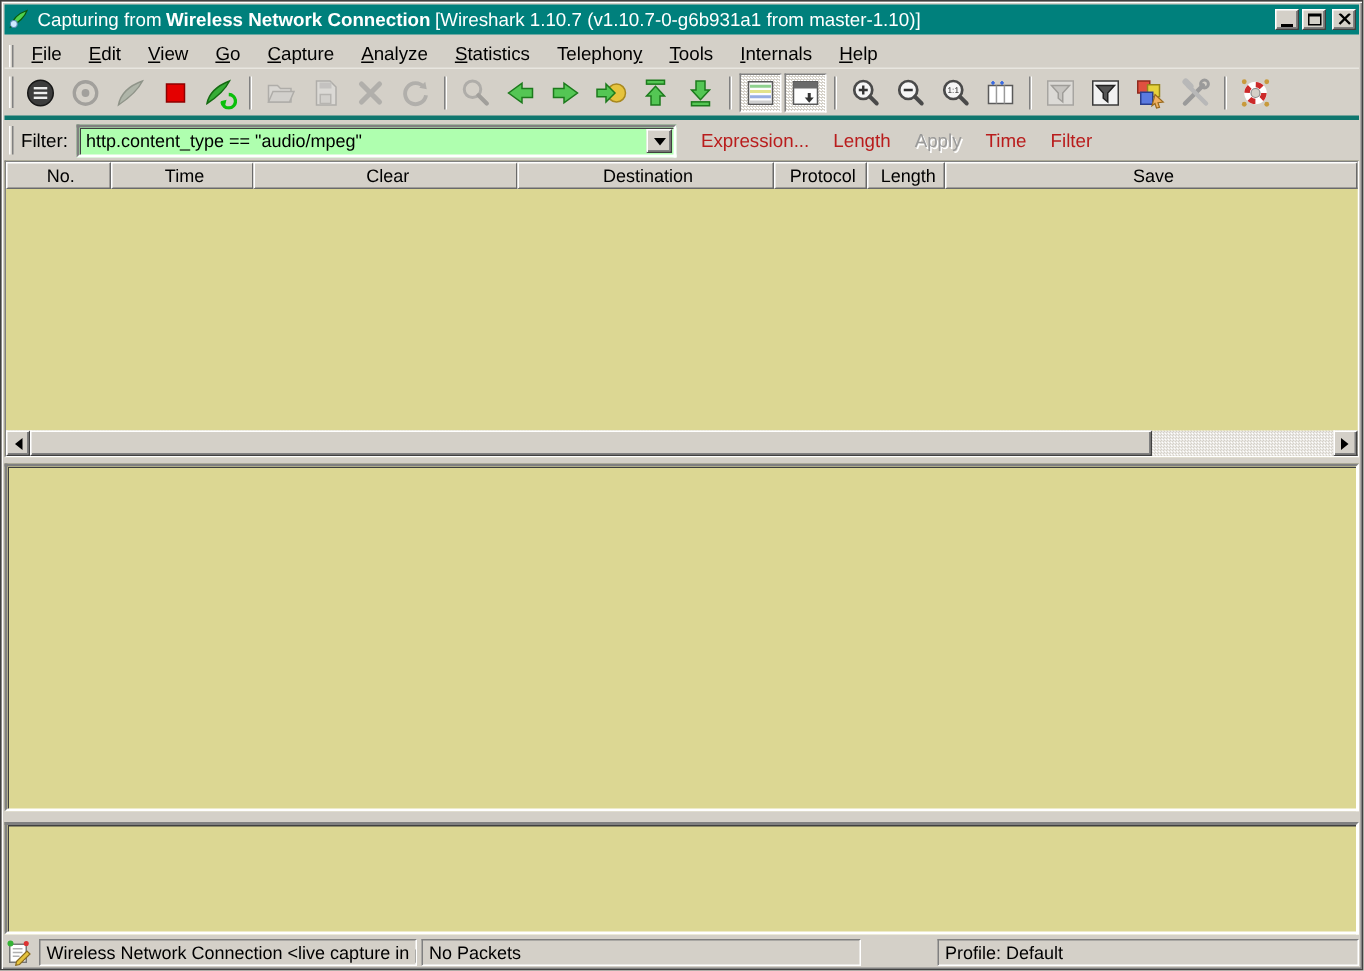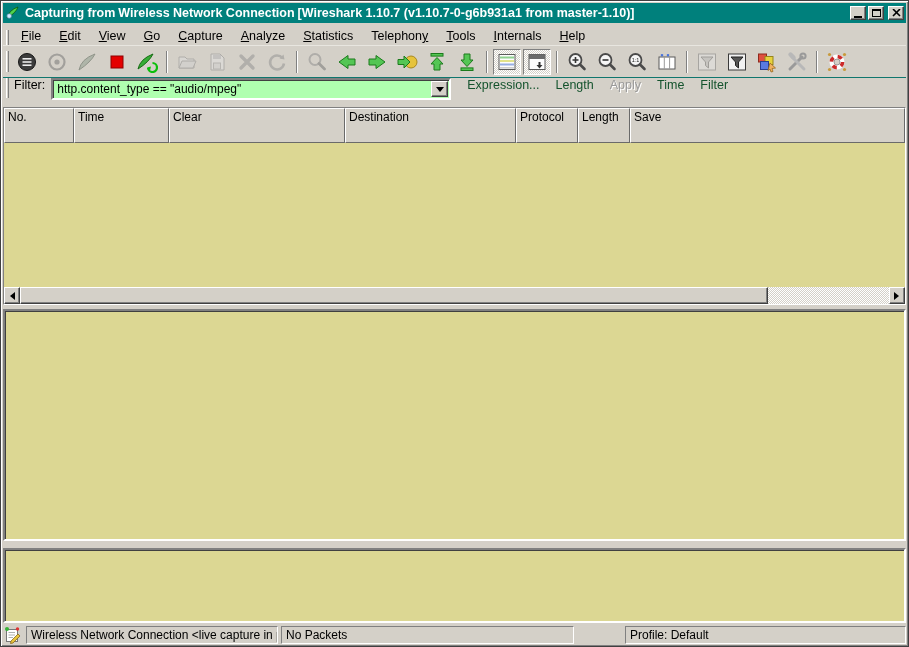--- a/index.html
+++ b/index.html
@@ -4,54 +4,54 @@
 <style>
   * { margin:0; padding:0; box-sizing:border-box; }
   html,body { width:909px; height:647px; background:#d4d0c8; font-family:"Liberation Sans", sans-serif; overflow:hidden; }
   .window{ width:909px; height:647px; background:#d4d0c8; border:1px solid #404040;
     box-shadow: inset 1px 1px 0 #fff, inset -1px -1px 0 #808080; padding:2px;
     display:flex; flex-direction:column; }
   
   .titlebar{ height:20px; background:#00807c; display:flex; align-items:center; padding:0 2px; flex:none; }
   .titlebar .app-icon{ width:16px; height:16px; margin-right:4px; flex:none; }
   .title-text{ color:#fff; font-size:12.5px; white-space:nowrap; overflow:hidden; flex:1; }
-  .title-text b{ font-weight:bold; }
+  .title-text b{ font-weight:normal; }
   .title-text .t-iface{ font-weight:bold; margin:0 3px; }
   .winbtn{ width:16px; height:14px; background:#d4d0c8; border:1px solid;
     border-color:#fff #404040 #404040 #fff; box-shadow:inset -1px -1px 0 #808080;
     display:flex; align-items:center; justify-content:center; margin-left:2px; flex:none; }
   .winbtn.close{ margin-left:4px; }
   .glyph-min{ width:8px; height:2px; background:#000; margin-top:7px; }
   .glyph-max{ width:9px; height:8px; border:1px solid #000; border-top:2px solid #000; }
   
   .menubar{ height:22px; display:flex; align-items:flex-end; flex:none; padding-left:2px; }
   .menu-item{ font-size:12.5px; padding:2px 9px; color:#000; white-space:nowrap; }
   .grip{ width:3px; height:70%; border-left:1px solid #fff; border-right:1px solid #808080; margin:0 3px 0 1px; flex:none; }
   .toolbar{ height:32px; display:flex; align-items:center; flex:none; border-top:1px solid #e8e6e0; padding-left:2px; }
   .tbtn{ width:28px; height:26px; display:flex; align-items:center; justify-content:center; flex:none; margin:0 1px; }
   .tbtn.toggled{ border:1px solid; border-color:#808080 #fff #fff #808080;
     background-image:conic-gradient(#fff 25%, #d4d0c8 0 50%, #fff 0 75%, #d4d0c8 0); background-size:2px 2px; }
   .tbtn.disabled svg{ filter:grayscale(85%) opacity(0.5); }
   .tsep{ width:2px; height:22px; border-left:1px solid #808080; border-right:1px solid #fff; margin:0 4px; flex:none; }
   
-  .filterbar{ height:30px; display:flex; flex:none; border-top:1px solid #0f766e; padding-left:2px; }
+  .filterbar{ height:30px; display:flex; align-items:center; flex:none; border-top:3px solid #0f766e; padding-left:2px; }
   .filter-label{ font-size:12.5px; margin:0 6px 0 2px; }
   .filter-combo{ width:400px; height:22px; border:2px solid; border-color:#808080 #fff #fff #808080;
     box-shadow:inset 1px 1px 0 #404040; background:#afffaf; display:flex; align-items:center; flex:none; }
   .filter-input{ flex:1; border:none; outline:none; background:transparent; font-family:"Liberation Sans",sans-serif;
     font-size:12px; padding:0 4px; color:#000; height:100%; }
   .combo-arrow{ width:17px; height:16px; background:#d4d0c8; border:1px solid; border-color:#fff #404040 #404040 #fff;
     box-shadow:inset -1px -1px 0 #808080; display:flex; align-items:center; justify-content:center; margin-right:1px; flex:none;}
   .combo-arrow i{ width:0; height:0; border:4px solid transparent; border-top:5px solid #000; margin-top:5px; }
-  .flat-btn{ font-size:12.5px; margin-left:16px; white-space:nowrap; color:#14532d; }
+  .flat-btn{ font-size:12.5px; margin-left:16px; white-space:nowrap; color:#b91c1c; }
   .flat-btn.disabled{ color:#9a9a9a; text-shadow:1px 1px 0 #fff; }
   
   .list-frame{ height:198px; flex:none; border:1px solid #808080; border-bottom-color:#fff; border-right-color:#fff;
     display:flex; flex-direction:column; background:#dcd793; }
-  .col-headers{ height:35px; display:flex; flex:none; background:#d4d0c8; }
+  .col-headers{ height:18px; display:flex; flex:none; background:#d4d0c8;text-align:center; }
   .col-h{ border:1px solid; border-color:#fff #6a6a6a #6a6a6a #fff; background:#d4d0c8;
     font-size:12px; padding:1px 0 0 3px; white-space:nowrap; overflow:hidden; flex:none; }
   .list-body{ flex:1; background:#dcd793; }
   .hscroll{ height:17px; flex:none; display:flex;
     background-image:conic-gradient(#fff 25%, #d4d0c8 0 50%, #fff 0 75%, #d4d0c8 0); background-size:2px 2px; }
   .sb-btn{ width:16px; height:17px; background:#d4d0c8; border:1px solid; border-color:#fff #404040 #404040 #fff;
     box-shadow:inset -1px -1px 0 #808080; display:flex; align-items:center; justify-content:center; flex:none; }
   .tri-left{ width:0;height:0;border:4px solid transparent;border-right:5px solid #000;margin-right:3px;}
   .tri-right{ width:0;height:0;border:4px solid transparent;border-left:5px solid #000;margin-left:3px;}
   .sb-thumb{ width:748px; height:17px; background:#d4d0c8; border:1px solid; border-color:#fff #404040 #404040 #fff;

